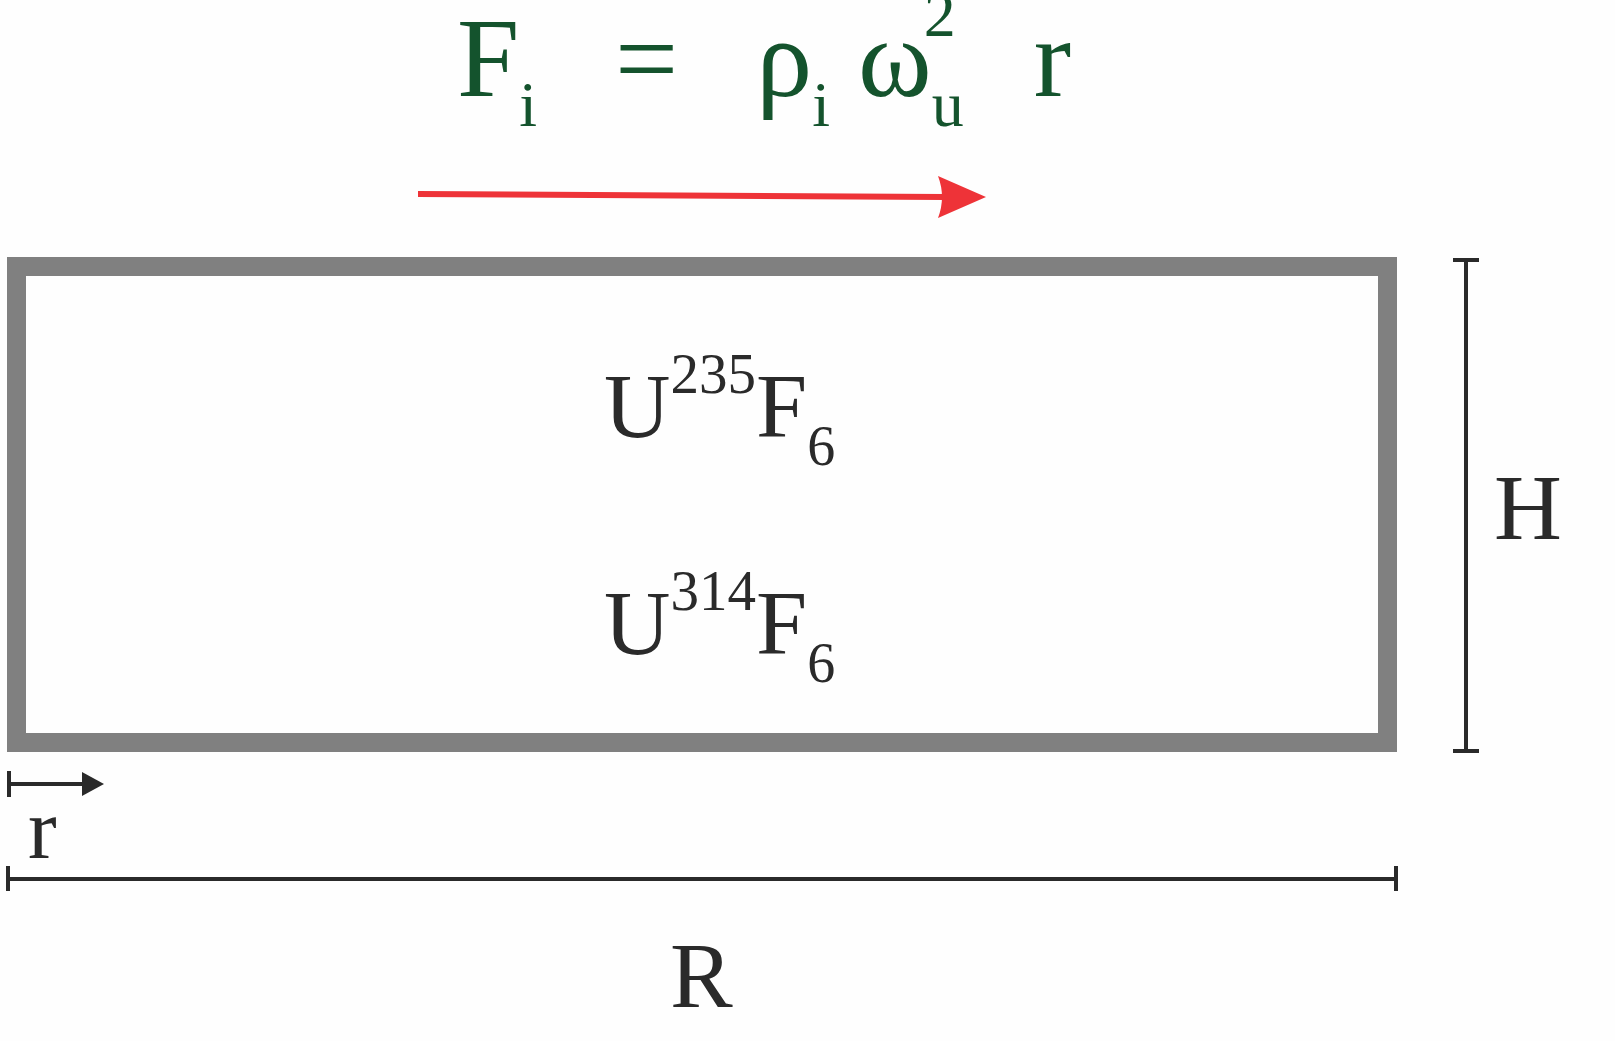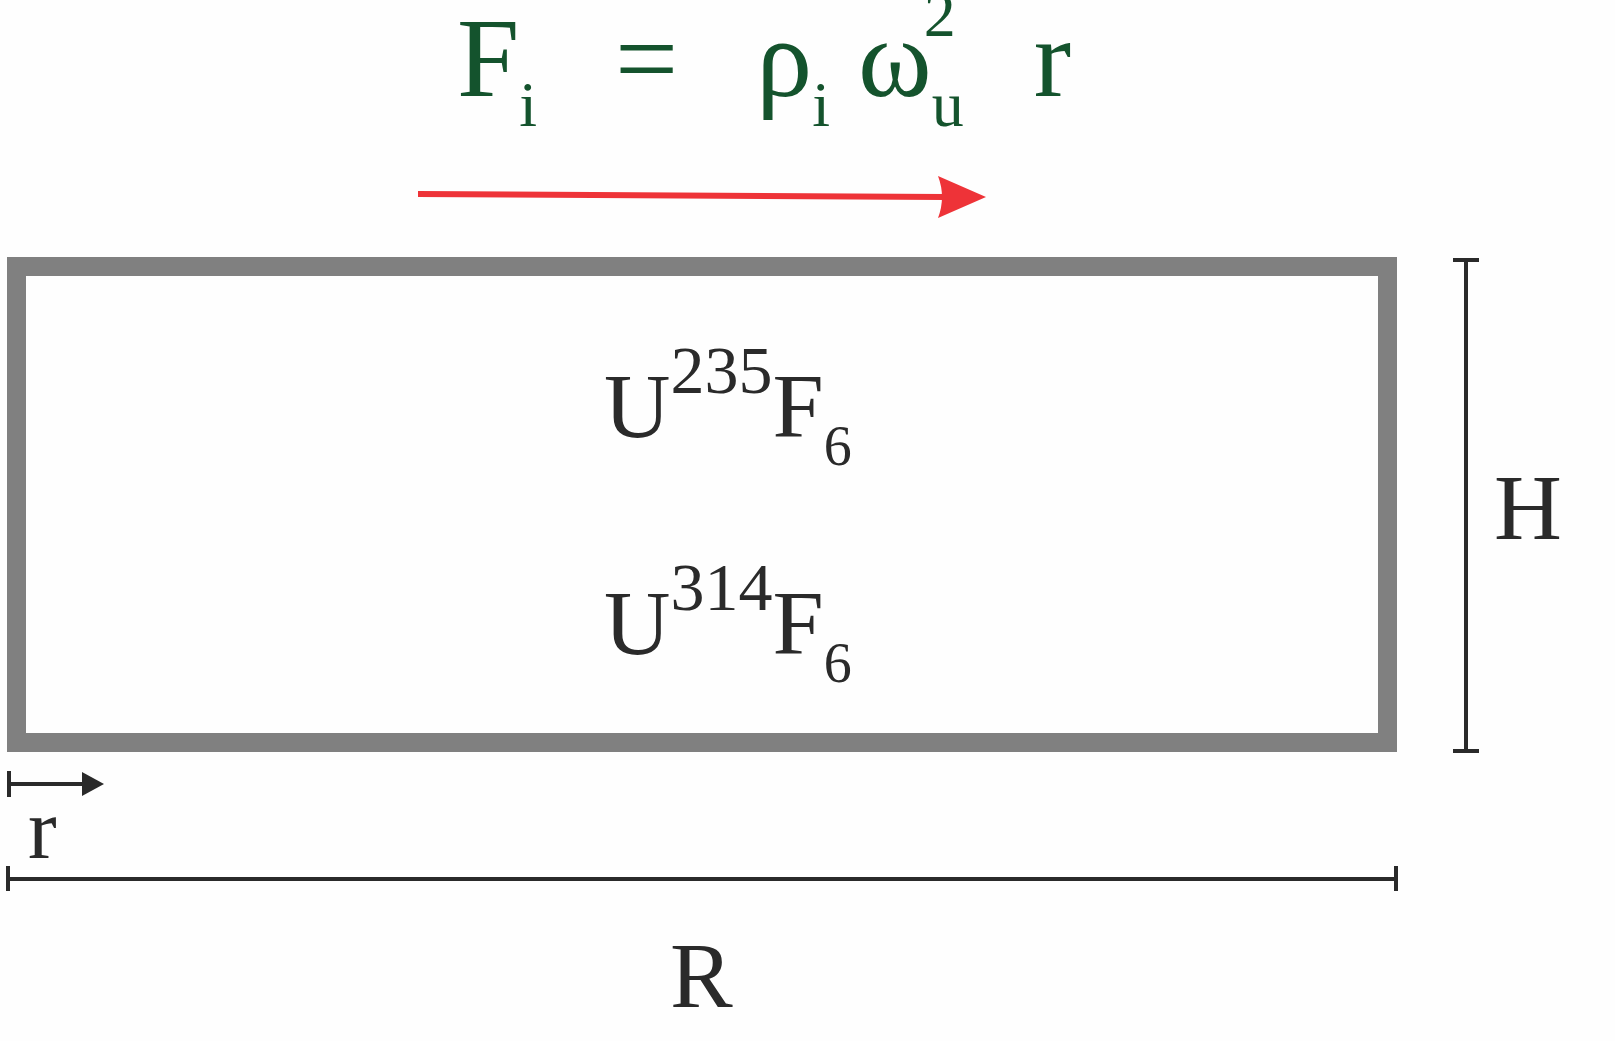--- a/index.html
+++ b/index.html
@@ -5,21 +5,21 @@
     html, body { margin: 0; padding: 0; background: #fefefe; }
     body { width: 1615px; height: 1041px; position: relative; overflow: hidden;
            font-family: "Liberation Serif", "DejaVu Serif", serif; }
     svg.canvas { position: absolute; left: 0; top: 0; }
     .formula { position: absolute; left: 457px; top: 2px; color: #14532d;
                font-size: 112px; line-height: 1; white-space: nowrap; }
     .formula .sub { font-size: 64px; position: relative; top: 30px; }
     .formula .sup { font-size: 64px; position: relative; top: -60px; margin-left: -40px; }
     .formula .sp { display: inline-block; width: 22px; }
     .species { position: absolute; color: #2a2a2a; font-size: 92px; line-height: 1; white-space: nowrap; }
-    .species .iso { font-size: 68px; position: relative; top: -44px; }
+    .species .iso { font-size: 57px; position: relative; top: -44px; }
     .species .cnt { font-size: 56px; position: relative; top: 28px; }
     .dimlabel { position: absolute; color: #2a2a2a; line-height: 1; }
   </style>
 </head>
 <body>
 
 <svg class="canvas" width="1615" height="1041" viewBox="0 0 1615 1041">
 
   <g>
     <line x1="418" y1="194" x2="945" y2="197" stroke="#ee3338" stroke-width="6"></line>

